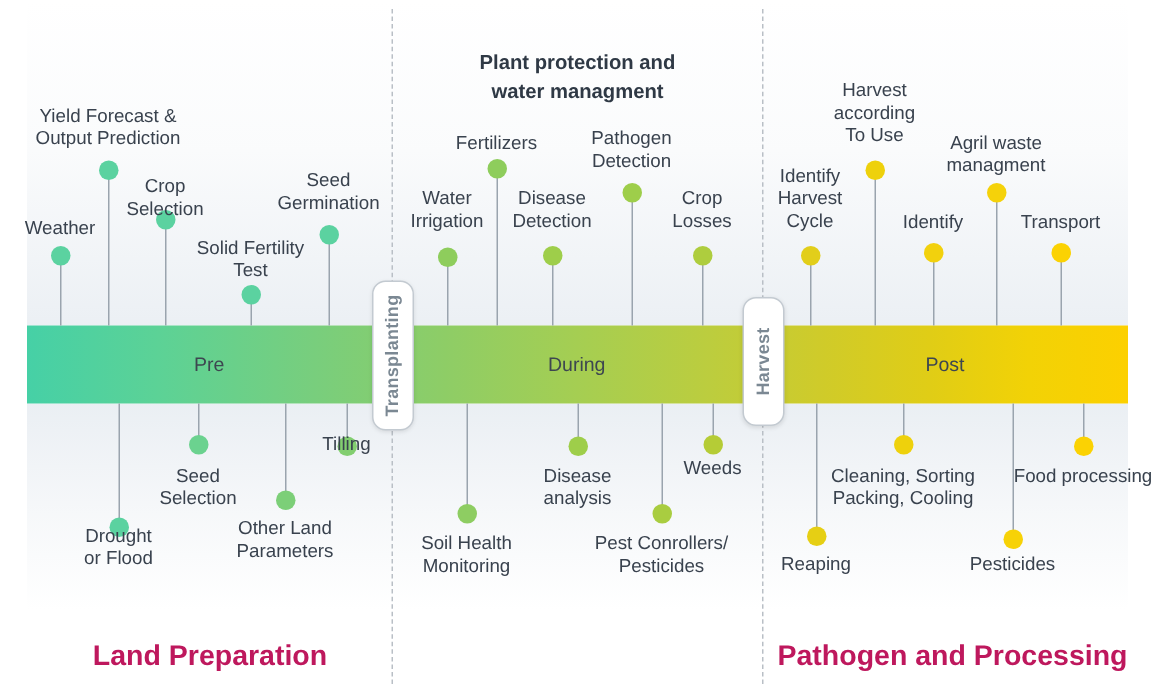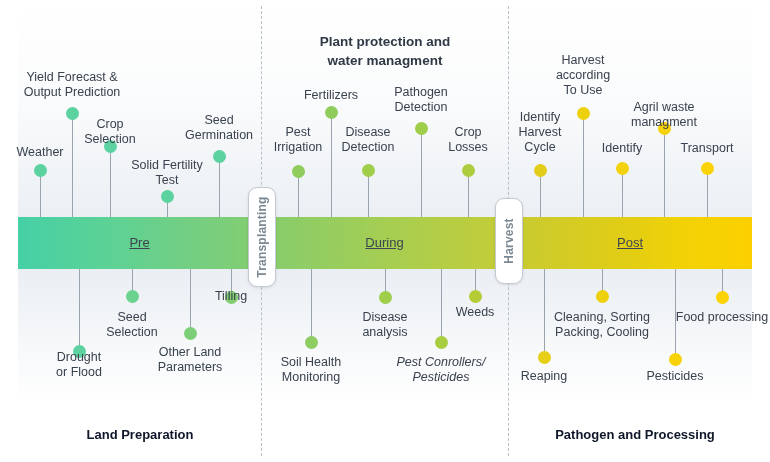--- a/index.html
+++ b/index.html
@@ -71,21 +71,20 @@
   }
   .seg-label {
     position: absolute;
     top: 217px;
     height: 52px;
     line-height: 52px;
     font-size: 13px;
     color: #3d4650;
     text-align: center;
     font-family: "Liberation Sans", sans-serif;
-    text-decoration: underline;
   }
 
   
   .pill {
     position: absolute;
     width: 26px;
     height: 82px;
     background: #ffffff;
     border: 1px solid #c3cad1;
     border-radius: 9px;
@@ -126,23 +125,23 @@
     line-height: 15px;
     color: #39424e;
     text-align: center;
     white-space: pre-line;
     width: 150px;
   }
 
   
   .caption {
     position: absolute;
-    font-size: 13px;
+    font-size: 19px;
     font-weight: bold;
-    color: #0f172a;
+    color: #be185d;
     text-align: center;
     width: 260px;
   }
   .toptitle {
     position: absolute;
     font-size: 13.5px;
     font-weight: bold;
     color: #2f3945;
     text-align: center;
     line-height: 19px;
@@ -206,21 +205,21 @@
       </div>
       <div class="node" style="left: 213px; top: 0px; width: 13px; height: 0px;">
         <div class="stem" style="top: 159px; height: 58px;"></div>
         <div class="dot" style="top: 150px; background: rgb(91, 210, 160);"></div>
         <div class="lbl" style="top: 113px; left: -69px;">Seed
 Germination</div>
       </div>
       <div class="node" style="left: 292px; top: 0px; width: 13px; height: 0px;">
         <div class="stem" style="top: 174px; height: 43px;"></div>
         <div class="dot" style="top: 165px; background: rgb(142, 205, 92);"></div>
-        <div class="lbl" style="top: 125px; left: -69px;">Pest
+        <div class="lbl" style="top: 125px; left: -69px;">Water
 Irrigation</div>
       </div>
       <div class="node" style="left: 325px; top: 0px; width: 13px; height: 0px;">
         <div class="stem" style="top: 115px; height: 102px;"></div>
         <div class="dot" style="top: 106px; background: rgb(142, 205, 92);"></div>
         <div class="lbl" style="top: 88px; left: -69px;">Fertilizers</div>
       </div>
       <div class="node" style="left: 362px; top: 0px; width: 13px; height: 0px;">
         <div class="stem" style="top: 173px; height: 44px;"></div>
         <div class="dot" style="top: 164px; background: rgb(158, 206, 74);"></div>
@@ -254,21 +253,21 @@
 To Use</div>
       </div>
       <div class="node" style="left: 616px; top: 0px; width: 13px; height: 0px;">
         <div class="stem" style="top: 171px; height: 46px;"></div>
         <div class="dot" style="top: 162px; background: rgb(242, 209, 13);"></div>
         <div class="lbl" style="top: 141px; left: -69px;">Identify</div>
       </div>
       <div class="node" style="left: 658px; top: 0px; width: 13px; height: 0px;">
         <div class="stem" style="top: 131px; height: 86px;"></div>
         <div class="dot" style="top: 122px; background: rgb(245, 210, 10);"></div>
-        <div class="lbl" style="top: 100px; left: -69px;">Agril waste
+        <div class="lbl" style="top: 88px; left: -69px;">Agril waste
 managment</div>
       </div>
       <div class="node" style="left: 701px; top: 0px; width: 13px; height: 0px;">
         <div class="stem" style="top: 171px; height: 46px;"></div>
         <div class="dot" style="top: 162px; background: rgb(251, 210, 3);"></div>
         <div class="lbl" style="top: 141px; left: -69px;">Transport</div>
       </div>
     </div>
   <div id="nodes-below">
       <div class="node" style="left: 73px; top: 0px; width: 13px; height: 0px;">
@@ -302,21 +301,21 @@
       </div>
       <div class="node" style="left: 379px; top: 0px; width: 13px; height: 0px;">
         <div class="stem" style="top: 269px; height: 31px;"></div>
         <div class="dot" style="top: 291px; background: rgb(158, 206, 74);"></div>
         <div class="lbl" style="top: 310px; left: -69px;">Disease
 analysis</div>
       </div>
       <div class="node" style="left: 435px; top: 0px; width: 13px; height: 0px;">
         <div class="stem" style="top: 269px; height: 76px;"></div>
         <div class="dot" style="top: 336px; background: rgb(169, 205, 64);"></div>
-        <div class="lbl" style="top: 355px; left: -69px; font-style: italic;">Pest Conrollers/
+        <div class="lbl" style="top: 355px; left: -69px;">Pest Conrollers/
 Pesticides</div>
       </div>
       <div class="node" style="left: 469px; top: 0px; width: 13px; height: 0px;">
         <div class="stem" style="top: 269px; height: 30px;"></div>
         <div class="dot" style="top: 290px; background: rgb(181, 204, 54);"></div>
         <div class="lbl" style="top: 305px; left: -69px;">Weeds</div>
       </div>
       <div class="node" style="left: 538px; top: 0px; width: 13px; height: 0px;">
         <div class="stem" style="top: 269px; height: 91px;"></div>
         <div class="dot" style="top: 351px; background: rgb(230, 207, 20);"></div>

